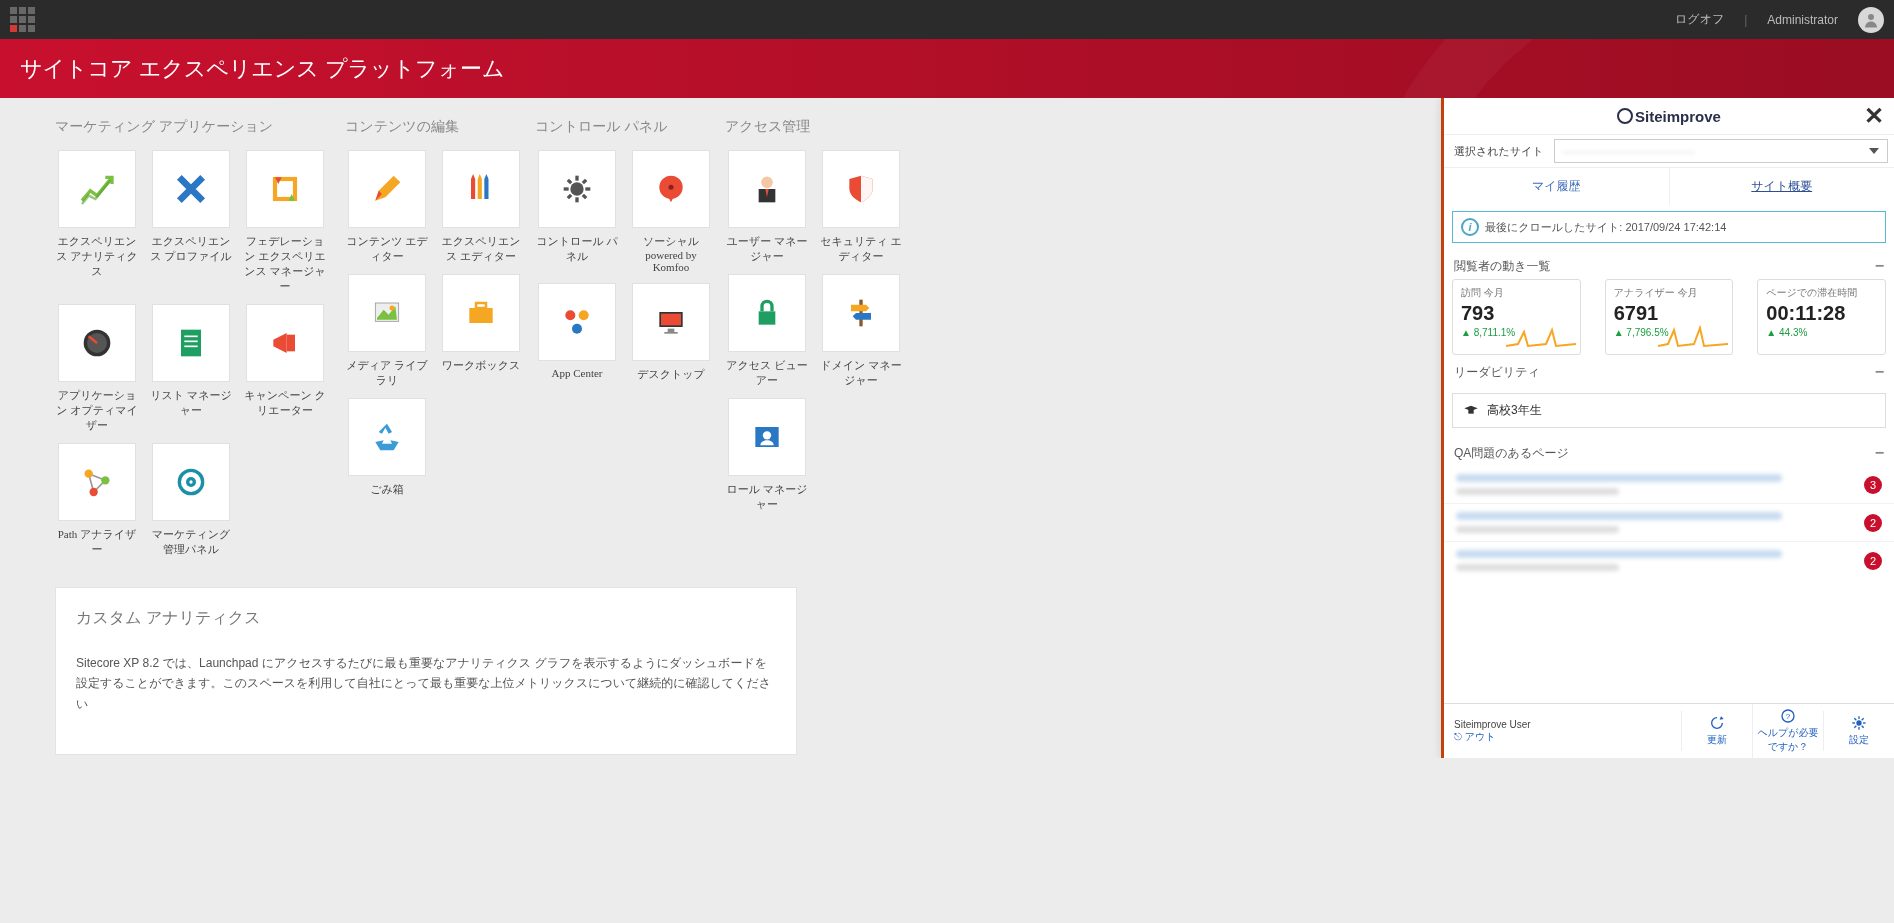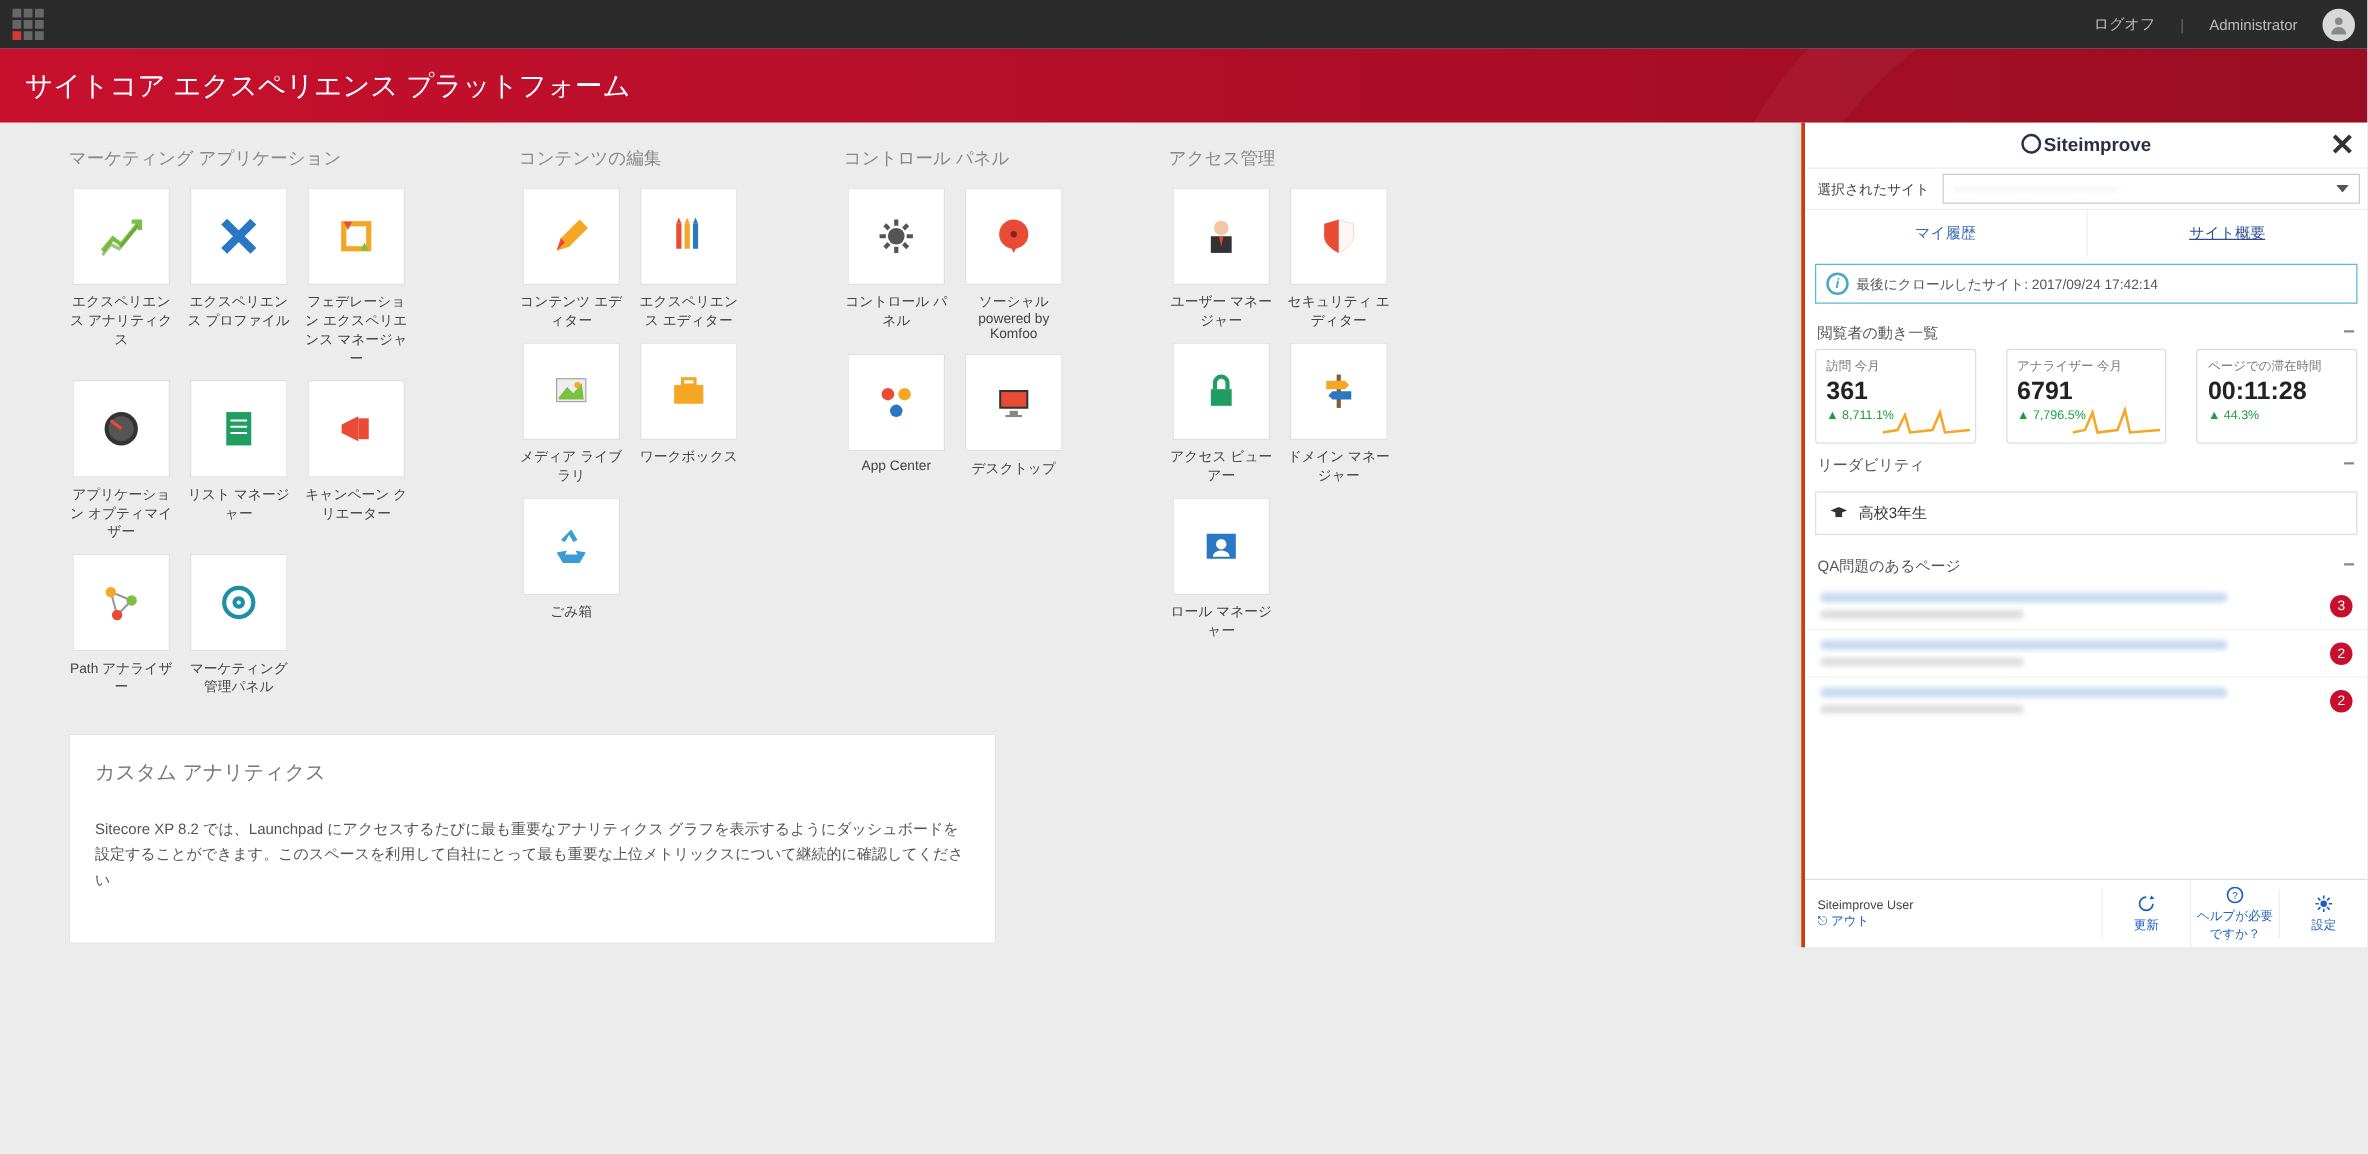--- a/index.html
+++ b/index.html
@@ -97,34 +97,35 @@
   }
   .col-group.w2 .tiles{ max-width: 190px; }
   .col-group.w3 .tiles{ max-width: 290px; }
 
   .tile {
     width: 84px;
     text-align: center;
     font-size: 11px;
     color: #444;
     cursor: pointer;
+    font-family: Liberation Serif, serif;
   }
   .tile .box {
     width: 76px;
     height: 76px;
     margin: 0 auto 6px;
     background:#fff;
     border: 1px solid #e0e0e0;
     display:flex;
     align-items:center;
     justify-content:center;
   }
   .tile svg { width: 40px; height: 40px; }
 
-  .cluster { display:flex; gap: 70px; }
+  .cluster { display:flex; }
 
   .analytics-card {
     margin-top: 30px;
     background: #fff;
     border: 1px solid #e3e3e3;
     padding: 20px 20px 40px;
     width: 700px;
   }
   .analytics-card .hdr { color:#777; font-size:16px; margin-bottom: 24px; }
   .analytics-card .body { font-size: 12px; color:#555; line-height: 1.7; }
@@ -591,21 +592,21 @@
     </div>
 
     <div class="si-section-title">
       <span>閲覧者の動き一覧</span>
       <span class="collapse">−</span>
     </div>
 
     <div class="stat-row">
       <div class="stat">
         <div class="lbl">訪問 今月</div>
-        <div class="val">361</div>
+        <div class="val">793</div>
         <div class="delta">▲ 8,711.1%</div>
         <svg class="spark" viewBox="0 0 70 26">
             <polyline points="0,22 12,20 18,8 22,22 40,20 46,6 50,22 70,20" stroke="#f5a623" stroke-width="2" fill="none"></polyline>
           </svg>
       </div>
       <div class="stat">
         <div class="lbl">アナライザー 今月</div>
         <div class="val">6791</div>
         <div class="delta">▲ 7,796.5%</div>
         <svg class="spark" viewBox="0 0 70 26">

